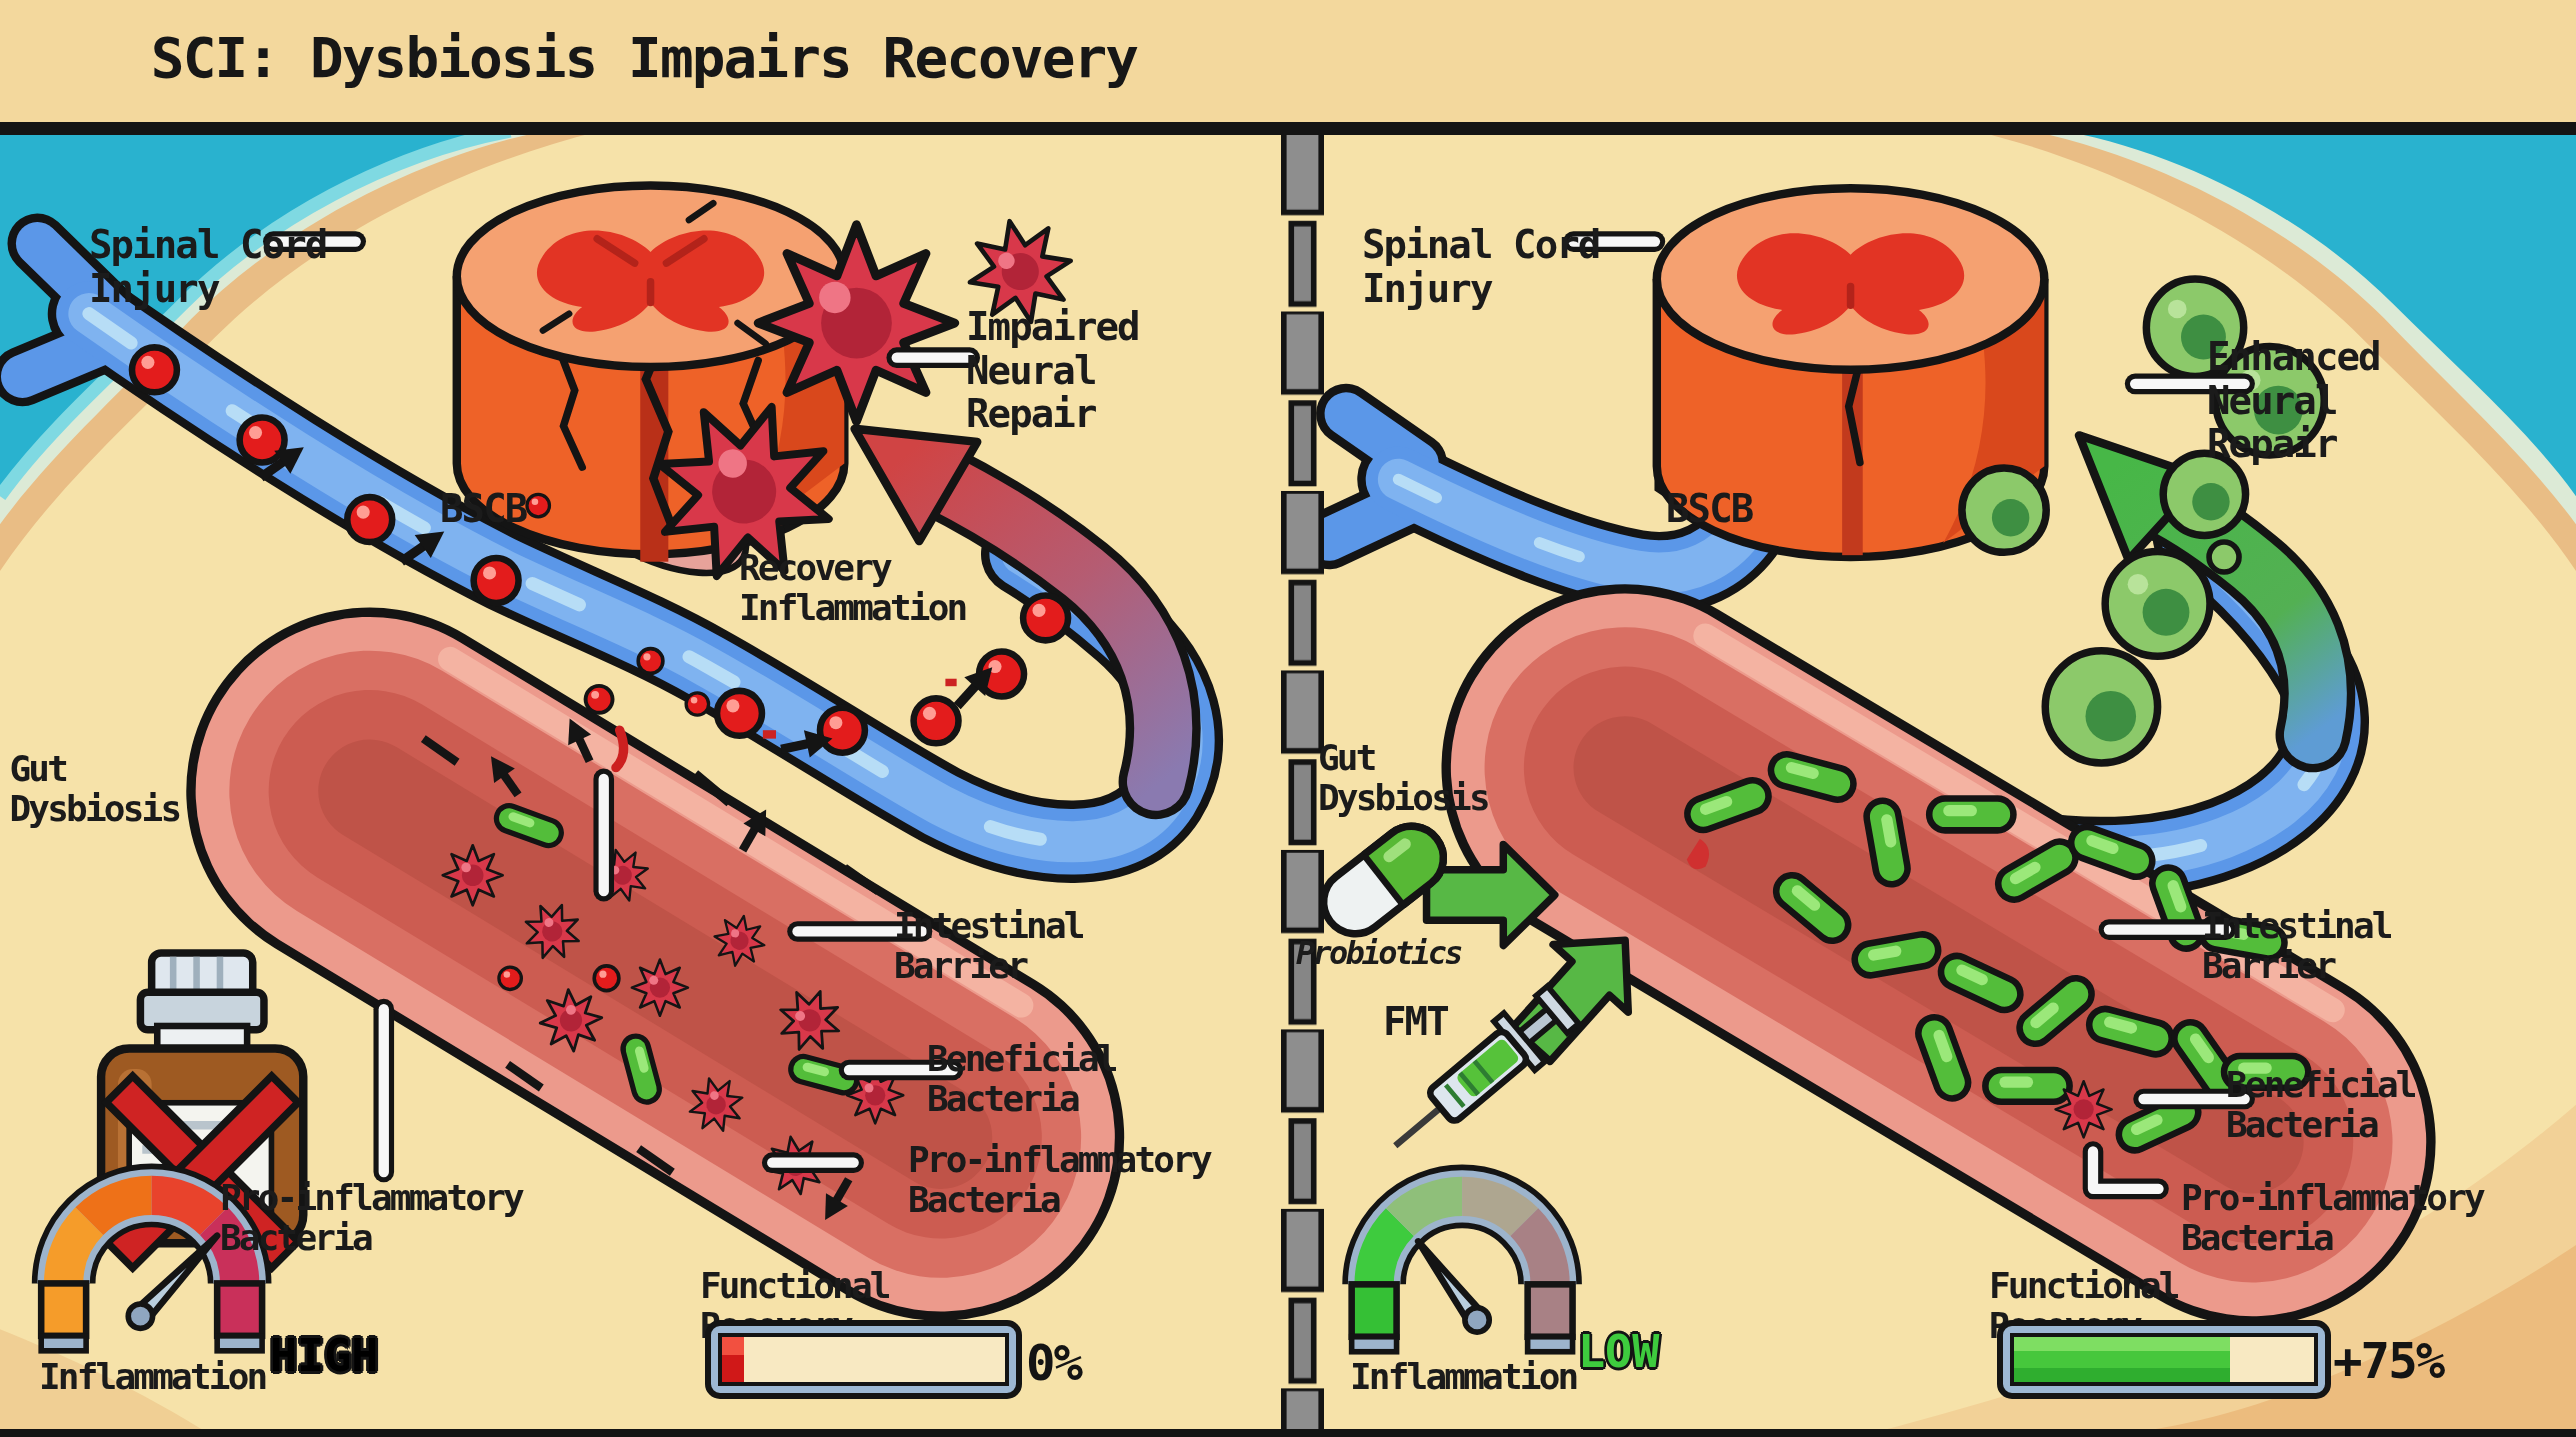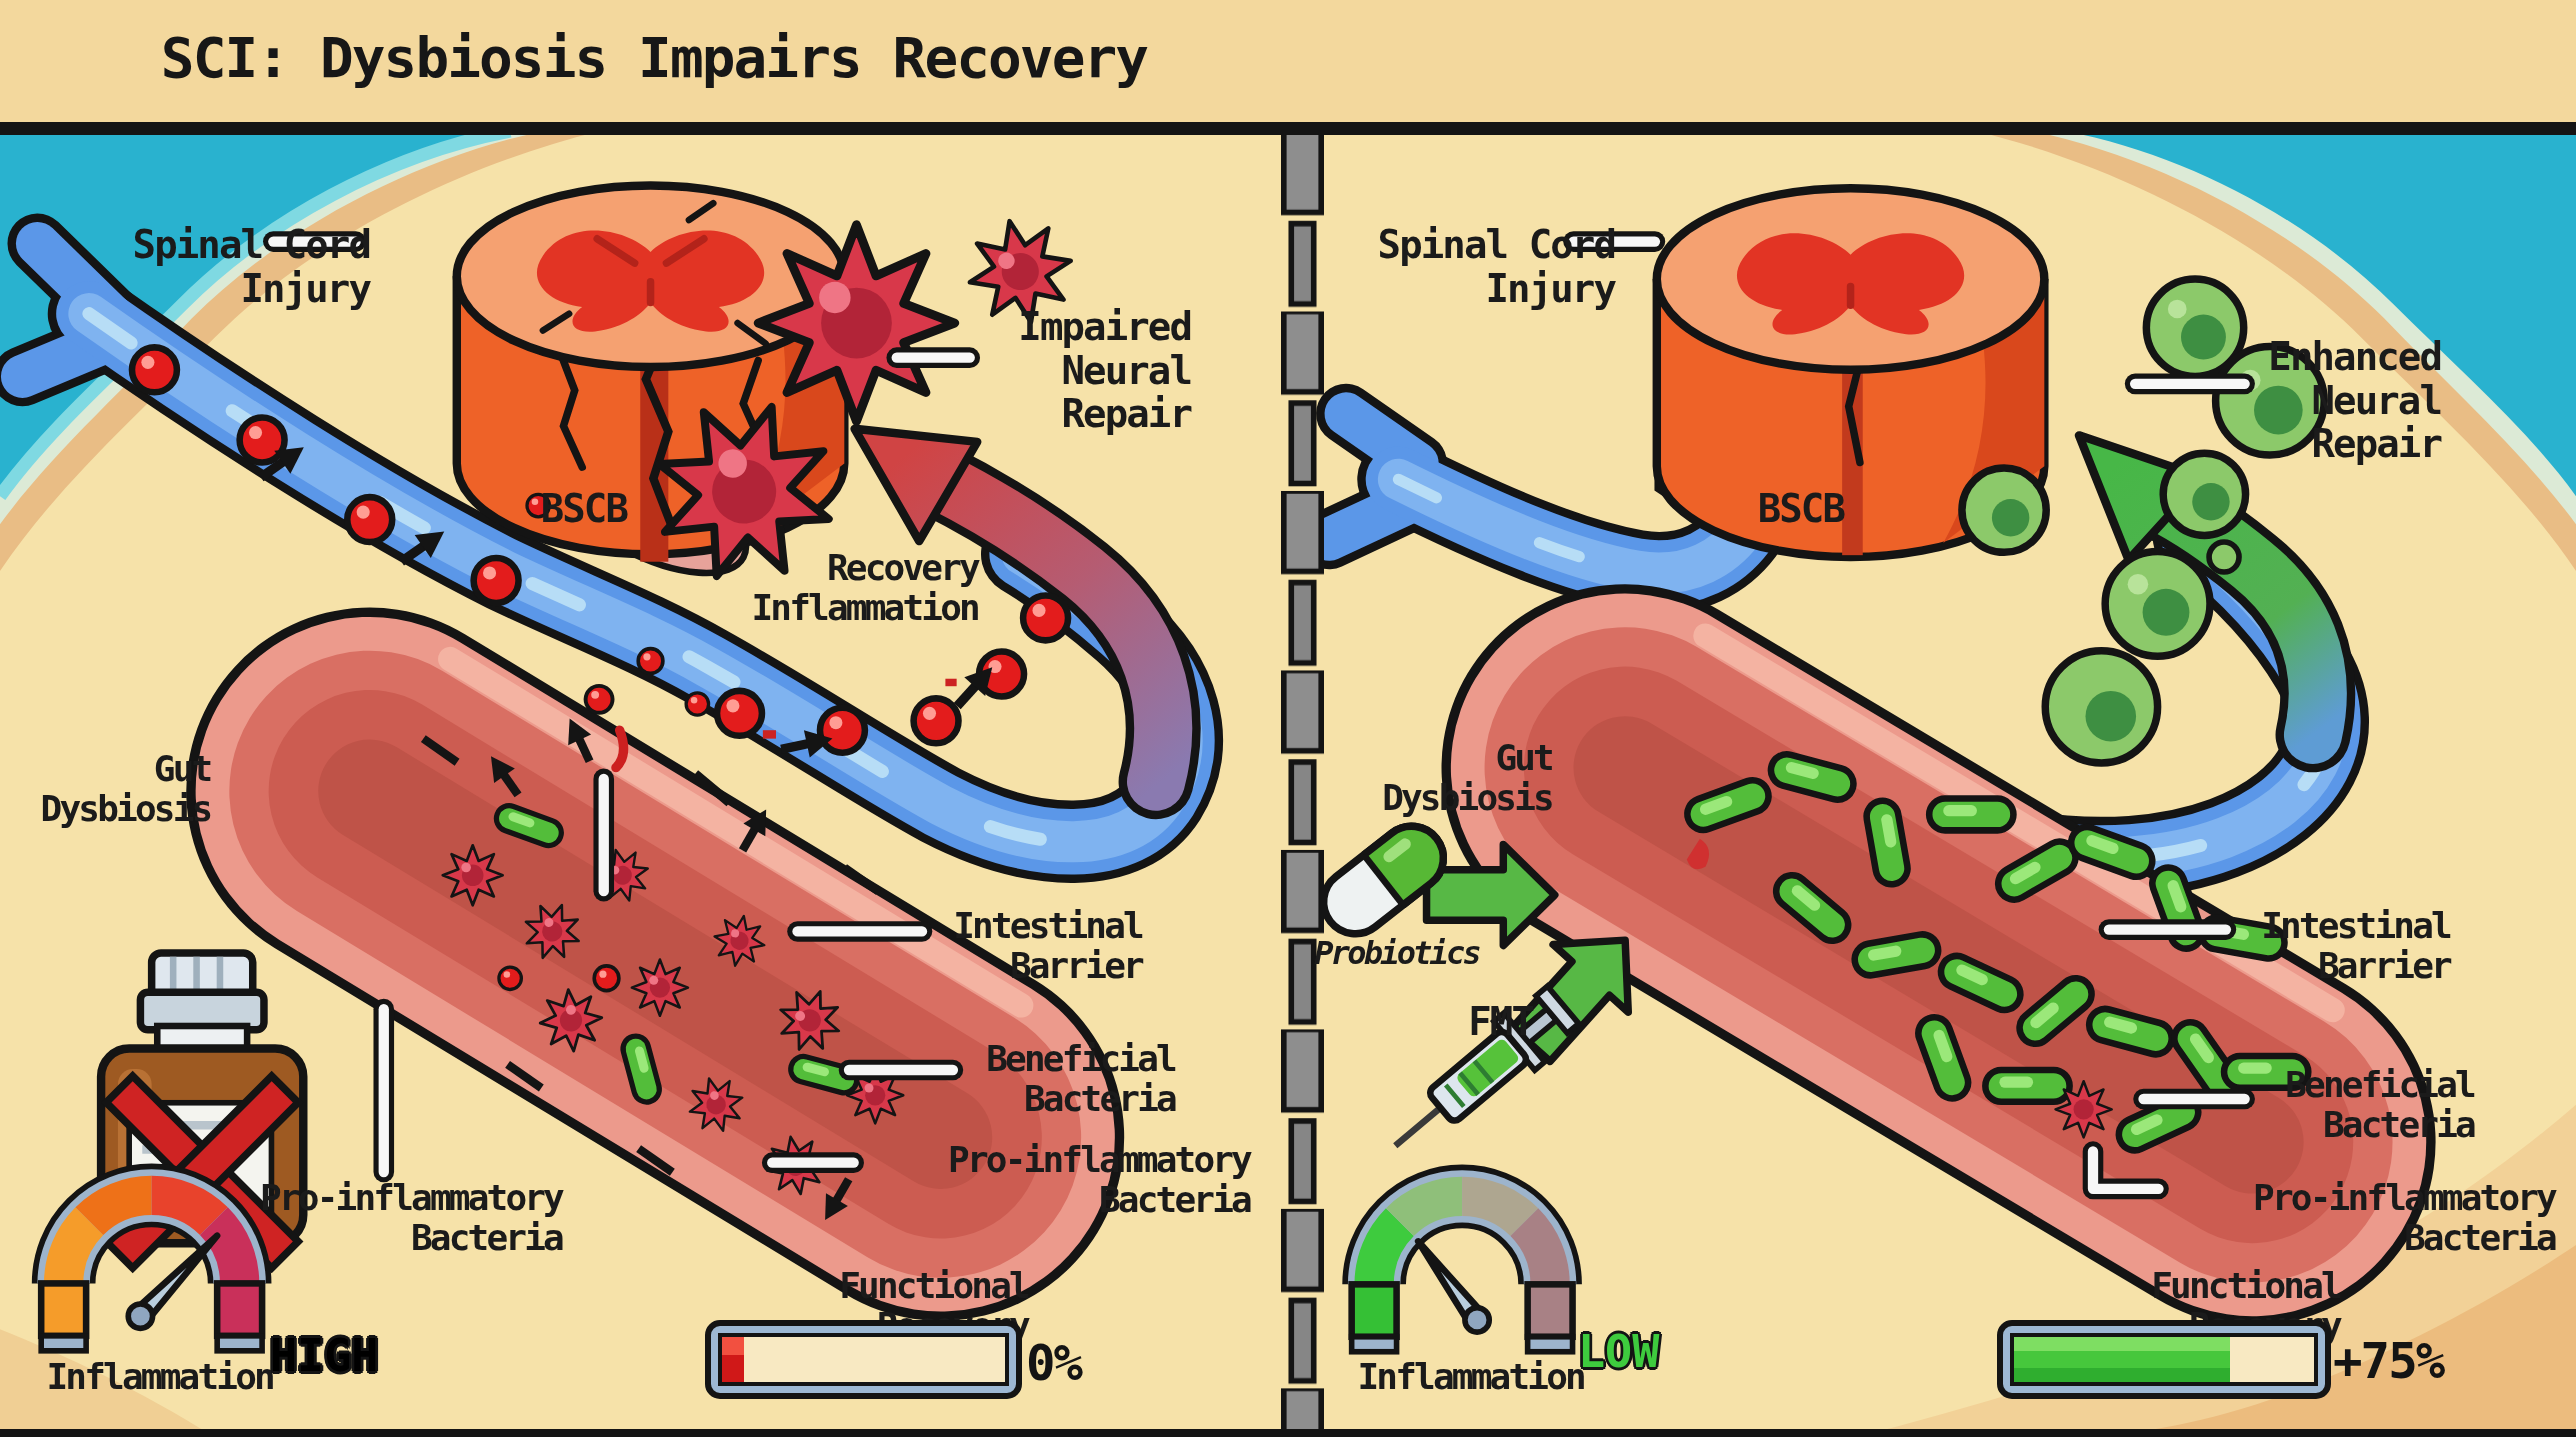--- a/index.html
+++ b/index.html
@@ -1,24 +1,24 @@
 <!DOCTYPE html>
 <html style="font-size:15px"><head>
 <meta charset="utf-8">
 <style>
   html,body{margin:0;padding:0;background:#555;}
   .stage{position:relative;width:2576px;height:1438px;background:#f6e2a9;overflow:hidden;
          font-family:"DejaVu Sans Mono",monospace;}
   .titlebar{position:absolute;left:0;top:0;width:2576px;height:135px;background:#f3d89d;
             border-bottom:13px solid #141414;box-sizing:border-box;}
   .title{position:absolute;font-weight:700;color:#171717;text-align:center;line-height:1.08;
-         white-space:pre-line;letter-spacing:-1.9px;margin-left:10px;}
+         white-space:pre-line;letter-spacing:-1.9px;}
   .title.left{left:0;top:28px;width:1288px;font-size:56px;}
   .title.right{left:1297px;top:11.2px;width:1269px;font-size:52px;}
-  .lbl{position:absolute;font-weight:700;color:#1b1b1b;text-align:right;line-height:1.12;
+  .lbl{position:absolute;font-weight:700;color:#1b1b1b;text-align:left;line-height:1.12;
        white-space:pre-line;font-size:36px;letter-spacing:-2.8px;}
   .lbl.big{font-size:39px;letter-spacing:-1.9px;}
   .lbl.small{font-size:32px;font-style:italic;}
   .pct{position:absolute;font-weight:700;color:#141414;font-size:49px;letter-spacing:-1.9px;}
   .badge{position:absolute;font-weight:700;font-size:45px;letter-spacing:0;
          text-shadow:-2.8px 0 #141414,2.8px 0 #141414,0 -2.8px #141414,0 2.8px #141414,
                      -1.9px -1.9px #141414,1.9px 1.9px #141414,-1.9px 1.9px #141414,1.9px -1.9px #141414;}
   .badge.high{color:#000000;}
   .badge.low{color:#3ecb3e;text-align:right;}
   .layer{position:absolute;}

